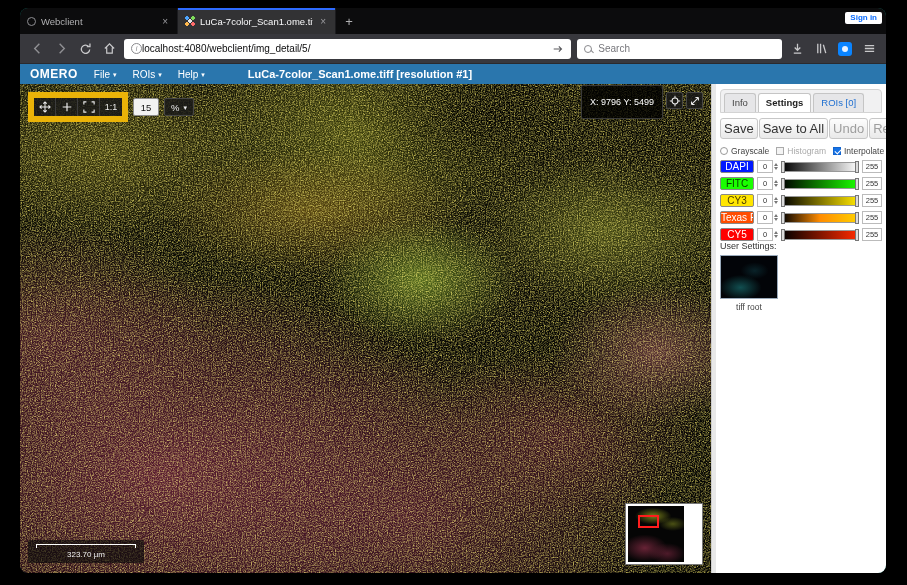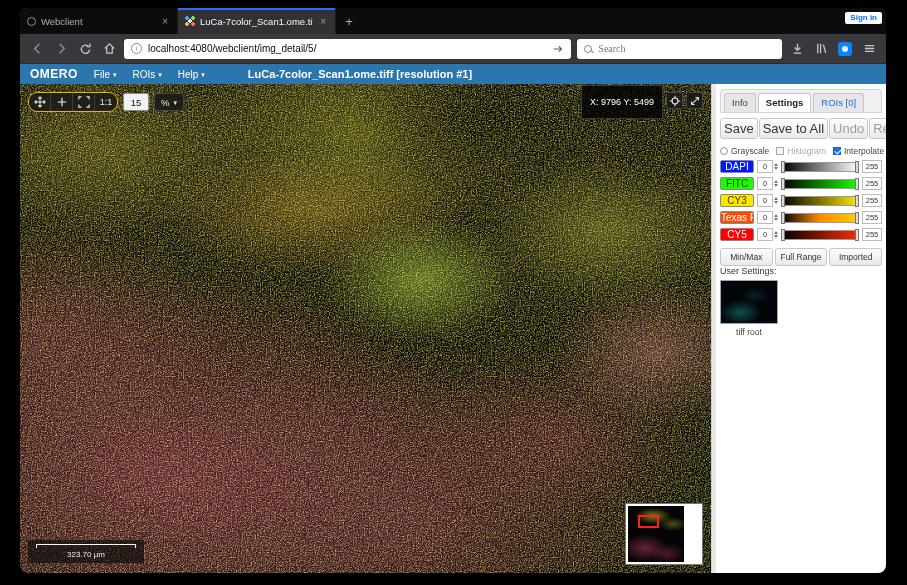--- a/index.html
+++ b/index.html
@@ -25,29 +25,29 @@
     radial-gradient(circle 2px at 8px 8px,#ff6b6b 98%,transparent),
     radial-gradient(circle 2px at 5px 5px,#e8e8e8 98%,transparent)}
   .newtab{width:26px;display:flex;align-items:center;justify-content:center;color:#b1b1b3;font-size:13px}
   .signin-chip{position:absolute;right:4px;top:4px;background:#fff;color:#0a6cff;font-size:8px;font-weight:bold;
                padding:2px 5px;border-radius:2px;line-height:1}
 
   
   .navbar{height:30px;background:#38383d;display:flex;align-items:center;padding:0 8px;gap:6px;
           border-bottom:1px solid #2a2a2e;flex:none}
   .nav-btn{width:18px;height:18px;display:flex;align-items:center;justify-content:center;flex:none;border-radius:2px}
-  .urlbar{flex:5;height:20px;background:#fff;border-radius:3px;display:flex;align-items:center;padding:0 7px;gap:6px;min-width:0}
+  .urlbar{flex:5;height:20px;background:#fff;border-radius:3px;display:flex;align-items:center;padding:0 7px;min-width:0}
   .urlbar input{border:none;outline:none;background:transparent;flex:1;min-width:0;font-size:10px;color:#0c0c0d;
                 font-family:"Liberation Sans","DejaVu Sans",sans-serif}
   .info-icon{width:11px;height:11px;border:1px solid #8a8a8e;border-radius:50%;color:#8a8a8e;font-size:7px;
              line-height:9px;text-align:center;flex:none;font-style:italic}
   .info-icon::after{content:"i"}
   .searchbar{flex:2.2;height:20px;background:#fff;border-radius:3px;display:flex;align-items:center;padding:0 7px;gap:6px;min-width:0}
   .searchbar input{border:none;outline:none;background:transparent;flex:1;min-width:0;font-size:10px;color:#555;
-                font-family:Liberation Serif, serif}
+                font-family:Liberation Sans, sans-serif}
   .searchbar input::placeholder{color:#77777c}
   .mag{width:8px;height:8px;border:1.4px solid #8a8a8e;border-radius:50%;position:relative;flex:none}
   .mag::after{content:"";position:absolute;width:4px;height:1.4px;background:#8a8a8e;transform:rotate(45deg);right:-3px;bottom:-1px}
   .acct-icon{width:14px;height:14px;border-radius:3px;background:#0a84ff;flex:none;position:relative}
   .acct-icon::after{content:"";position:absolute;left:4px;top:4px;width:6px;height:6px;border-radius:50%;background:#e8f2ff}
 
   
   .omero-bar{height:20px;background:#2a76ad;display:flex;align-items:center;color:#fff;padding:0 10px;gap:16px;
              position:relative;flex:none}
   .omero-logo{font-weight:bold;font-size:12px;letter-spacing:.5px}
@@ -70,21 +70,21 @@
     radial-gradient(ellipse 420px 260px at 20% 80%, rgba(110,35,60,0.8), rgba(70,22,40,0.5) 55%, transparent 78%),
     radial-gradient(ellipse 360px 220px at 55% 88%, rgba(100,32,55,0.7), transparent 75%),
     radial-gradient(ellipse 240px 160px at 4% 52%, rgba(115,45,60,0.55), transparent 72%),
     radial-gradient(ellipse 200px 120px at 78% 72%, rgba(95,30,50,0.5), transparent 72%),
     linear-gradient(rgba(60,60,12,.22), transparent 55%)}
   .speckle{position:absolute;inset:0;width:100%;height:100%}
   .spk-fine{mix-blend-mode:screen;opacity:.75}
   .spk-mottle{opacity:.8}
 
   .vtoolbar{position:absolute;left:8px;top:8px;display:flex;gap:5px;align-items:center}
-  .vt-group{display:flex;background:rgba(25,25,25,.85);border:1px solid #eab308;border-radius:9px;overflow:hidden}
+  .vt-group{display:flex;background:rgba(25,25,25,.85);border:6px solid #eab308;border-radius:0;overflow:hidden}
   .vt-btn{width:22px;height:18px;display:flex;align-items:center;justify-content:center;color:#ececec;font-size:9px;
           border-right:1px solid #3c3c3c}
   .vt-btn:last-child{border-right:none}
   .zoom-val{background:#f2f2f2;color:#111;font-size:9.5px;width:26px;height:18px;display:flex;align-items:center;
             justify-content:center;border-radius:2px;border:1px solid #8a8a8a}
   .zoom-unit{background:rgba(25,25,25,.85);color:#ececec;font-size:9.5px;height:18px;padding:0 6px;display:flex;
              align-items:center;gap:4px;border-radius:2px;border:1px solid #464646}
   .coords{position:absolute;top:1px;right:48px;background:rgba(0,0,0,.8);color:#fff;font-size:9px;padding:11px 8px;
           border-radius:2px;border:1px solid #3a3a3a;white-space:nowrap}
   .vright{position:absolute;top:8px;right:8px;display:flex;gap:3px}
@@ -414,25 +414,20 @@
                 <span class="tri-down"></span>
               </span>
           </span>
           <span class="slider" style="background:linear-gradient(to right,#000,#ff2a00)">
             <i class="handle l"></i>
               <i class="handle r"></i>
           </span>
           <input class="num end" value="255" style="">
         </div>
 
-        <div class="range-row">
-          <span class="rbtn">Min/Max</span>
-          <span class="rbtn">Full Range</span>
-          <span class="rbtn">Imported</span>
-        </div>
 
         <div class="user-label">User Settings:</div>
         <div class="user-thumb"></div>
         <div class="user-name">tiff root</div>
       </div>
     </div>
   </div>
 </div>
 
 </body></html>

